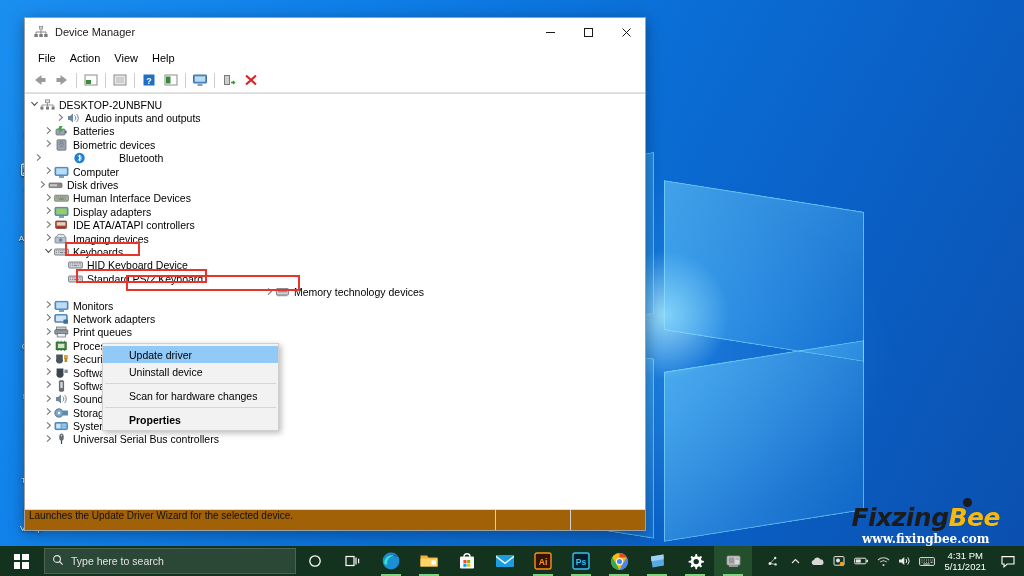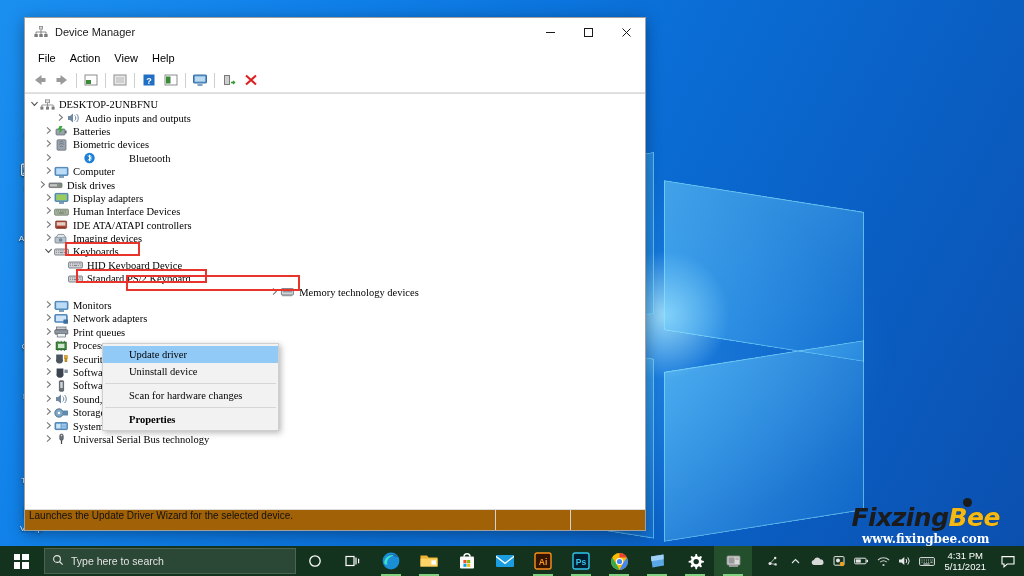--- a/index.html
+++ b/index.html
@@ -109,21 +109,20 @@
   .tb-sep {
     width: 1px; height: 15px; background: #cfcfcf; margin: 0 3px;
   }
 
   #dm-tree {
     flex: 1; position: relative;
     background: #ffffff;
     border-top: 1px solid #dcdcdc;
     overflow: hidden;
     padding-top: 4px;
-    font-family: Liberation Serif, serif;
   }
 
   .tree-row {
     position: relative;
     height: 13.4px;
     display: flex; align-items: center;
     font-size: 10.5px; color: #000;
     white-space: nowrap;
   }
   .tw {
@@ -468,21 +467,21 @@
                 <path d="M3 1.4 L6.4 4.5 L3 7.6" fill="none" stroke="#7a7a7a" stroke-width="1.1"></path>
               </svg></div>
             <div class="tree-ico">
               <svg width="15" height="12" viewBox="0 0 15 12">
                 <rect x="3" y="0.8" width="9" height="10.4" rx="1" fill="#9aa4ae" stroke="#5d6670" stroke-width="0.7"></rect>
                 <path d="M5.5 3.5 A2.6 2.6 0 0 1 9.5 3.5 M5.2 5.6 A3 3 0 0 1 9.8 5.6 M6 7.8 A2 2 0 0 1 9 7.8" fill="none" stroke="#5d6670" stroke-width="0.7"></path>
               </svg>
             </div>
             <div class="tree-label">Biometric devices</div>
           </div>
-          <div class="tree-row" style="padding-left: 18px; gap: 28px;">
+          <div class="tree-row" style="padding-left: 8px; gap: 28px;">
             <div class="tw"><svg width="9" height="9" viewBox="0 0 9 9">
                 <path d="M3 1.4 L6.4 4.5 L3 7.6" fill="none" stroke="#7a7a7a" stroke-width="1.1"></path>
               </svg></div>
             <div class="tree-ico">
               <svg width="15" height="12" viewBox="0 0 15 12">
                 <circle cx="7.5" cy="6" r="5.2" fill="#1b7fd6"></circle>
                 <path d="M6 3.5 L9.4 7.2 L7.5 9 V3 L9.4 4.8 L6 8.5" fill="none" stroke="#ffffff" stroke-width="1"></path>
               </svg>
             </div>
             <div class="tree-label">Bluetooth</div>
@@ -512,38 +511,38 @@
               </svg>
             </div>
             <div class="tree-label">Disk drives</div>
           </div>
           <div class="tree-row" style="padding-left: 18px;">
             <div class="tw"><svg width="9" height="9" viewBox="0 0 9 9">
                 <path d="M3 1.4 L6.4 4.5 L3 7.6" fill="none" stroke="#7a7a7a" stroke-width="1.1"></path>
               </svg></div>
             <div class="tree-ico">
               <svg width="15" height="12" viewBox="0 0 15 12">
+                <rect x="0.6" y="3.2" width="13.8" height="6" rx="1" fill="#a8b4a0" stroke="#5d6a58" stroke-width="0.7"></rect>
+                <path d="M2.4 5 H3.2 M4.2 5 H5 M6 5 H6.8 M7.8 5 H8.6 M9.6 5 H10.4 M11.4 5 H12.2 M3.4 7 H4.2 M5.2 7 H9.8 M10.8 7 H11.6" stroke="#4e5a4a" stroke-width="0.8"></path>
+              </svg>
+            </div>
+            <div class="tree-label">Human Interface Devices</div>
+          </div>
+          <div class="tree-row" style="padding-left: 18px;">
+            <div class="tw"><svg width="9" height="9" viewBox="0 0 9 9">
+                <path d="M3 1.4 L6.4 4.5 L3 7.6" fill="none" stroke="#7a7a7a" stroke-width="1.1"></path>
+              </svg></div>
+            <div class="tree-ico">
+              <svg width="15" height="12" viewBox="0 0 15 12">
                 <rect x="1" y="1.4" width="13" height="8" rx="0.8" fill="#5b9bd5" stroke="#3a6f9e" stroke-width="0.8"></rect>
                 <rect x="2.2" y="2.4" width="10.6" height="6" fill="#9ccb5f"></rect>
                 <path d="M5 11 H10" stroke="#3a6f9e" stroke-width="1.3"></path>
               </svg>
             </div>
             <div class="tree-label">Display adapters</div>
-          </div>
-          <div class="tree-row" style="padding-left: 18px;">
-            <div class="tw"><svg width="9" height="9" viewBox="0 0 9 9">
-                <path d="M3 1.4 L6.4 4.5 L3 7.6" fill="none" stroke="#7a7a7a" stroke-width="1.1"></path>
-              </svg></div>
-            <div class="tree-ico">
-              <svg width="15" height="12" viewBox="0 0 15 12">
-                <rect x="0.6" y="3.2" width="13.8" height="6" rx="1" fill="#a8b4a0" stroke="#5d6a58" stroke-width="0.7"></rect>
-                <path d="M2.4 5 H3.2 M4.2 5 H5 M6 5 H6.8 M7.8 5 H8.6 M9.6 5 H10.4 M11.4 5 H12.2 M3.4 7 H4.2 M5.2 7 H9.8 M10.8 7 H11.6" stroke="#4e5a4a" stroke-width="0.8"></path>
-              </svg>
-            </div>
-            <div class="tree-label">Human Interface Devices</div>
           </div>
           <div class="tree-row" style="padding-left: 18px;">
             <div class="tw"><svg width="9" height="9" viewBox="0 0 9 9">
                 <path d="M3 1.4 L6.4 4.5 L3 7.6" fill="none" stroke="#7a7a7a" stroke-width="1.1"></path>
               </svg></div>
             <div class="tree-ico">
               <svg width="15" height="12" viewBox="0 0 15 12">
                 <rect x="1.6" y="2" width="11" height="7.4" rx="0.8" fill="#b04a3a" stroke="#7a2f22" stroke-width="0.7"></rect>
                 <rect x="2.8" y="3.2" width="8.6" height="3.4" fill="#e2cfc2"></rect>
                 <path d="M3 8.4 H11.2" stroke="#7a2f22" stroke-width="0.8"></path>
@@ -742,21 +741,21 @@
             <div class="tw"><svg width="9" height="9" viewBox="0 0 9 9">
                 <path d="M3 1.4 L6.4 4.5 L3 7.6" fill="none" stroke="#7a7a7a" stroke-width="1.1"></path>
               </svg></div>
             <div class="tree-ico">
               <svg width="15" height="12" viewBox="0 0 15 12">
                 <rect x="5.8" y="1" width="3.4" height="6.4" rx="1.7" fill="#6b737c" stroke="#3f454b" stroke-width="0.7"></rect>
                 <path d="M7.5 7.4 V11" stroke="#3f454b" stroke-width="1.2"></path>
                 <circle cx="7.5" cy="2.6" r="0.8" fill="#cfd4d9"></circle>
               </svg>
             </div>
-            <div class="tree-label">Universal Serial Bus technology</div>
+            <div class="tree-label">Universal Serial Bus controllers</div>
           </div>
         </div>
 
       <div id="ctx-menu">
           <div class="ctx-item sel">Update driver</div>
           <div class="ctx-item">Uninstall device</div>
           <div class="ctx-sep"></div>
           <div class="ctx-item">Scan for hardware changes</div>
           <div class="ctx-sep"></div>
           <div class="ctx-item bold">Properties</div>

